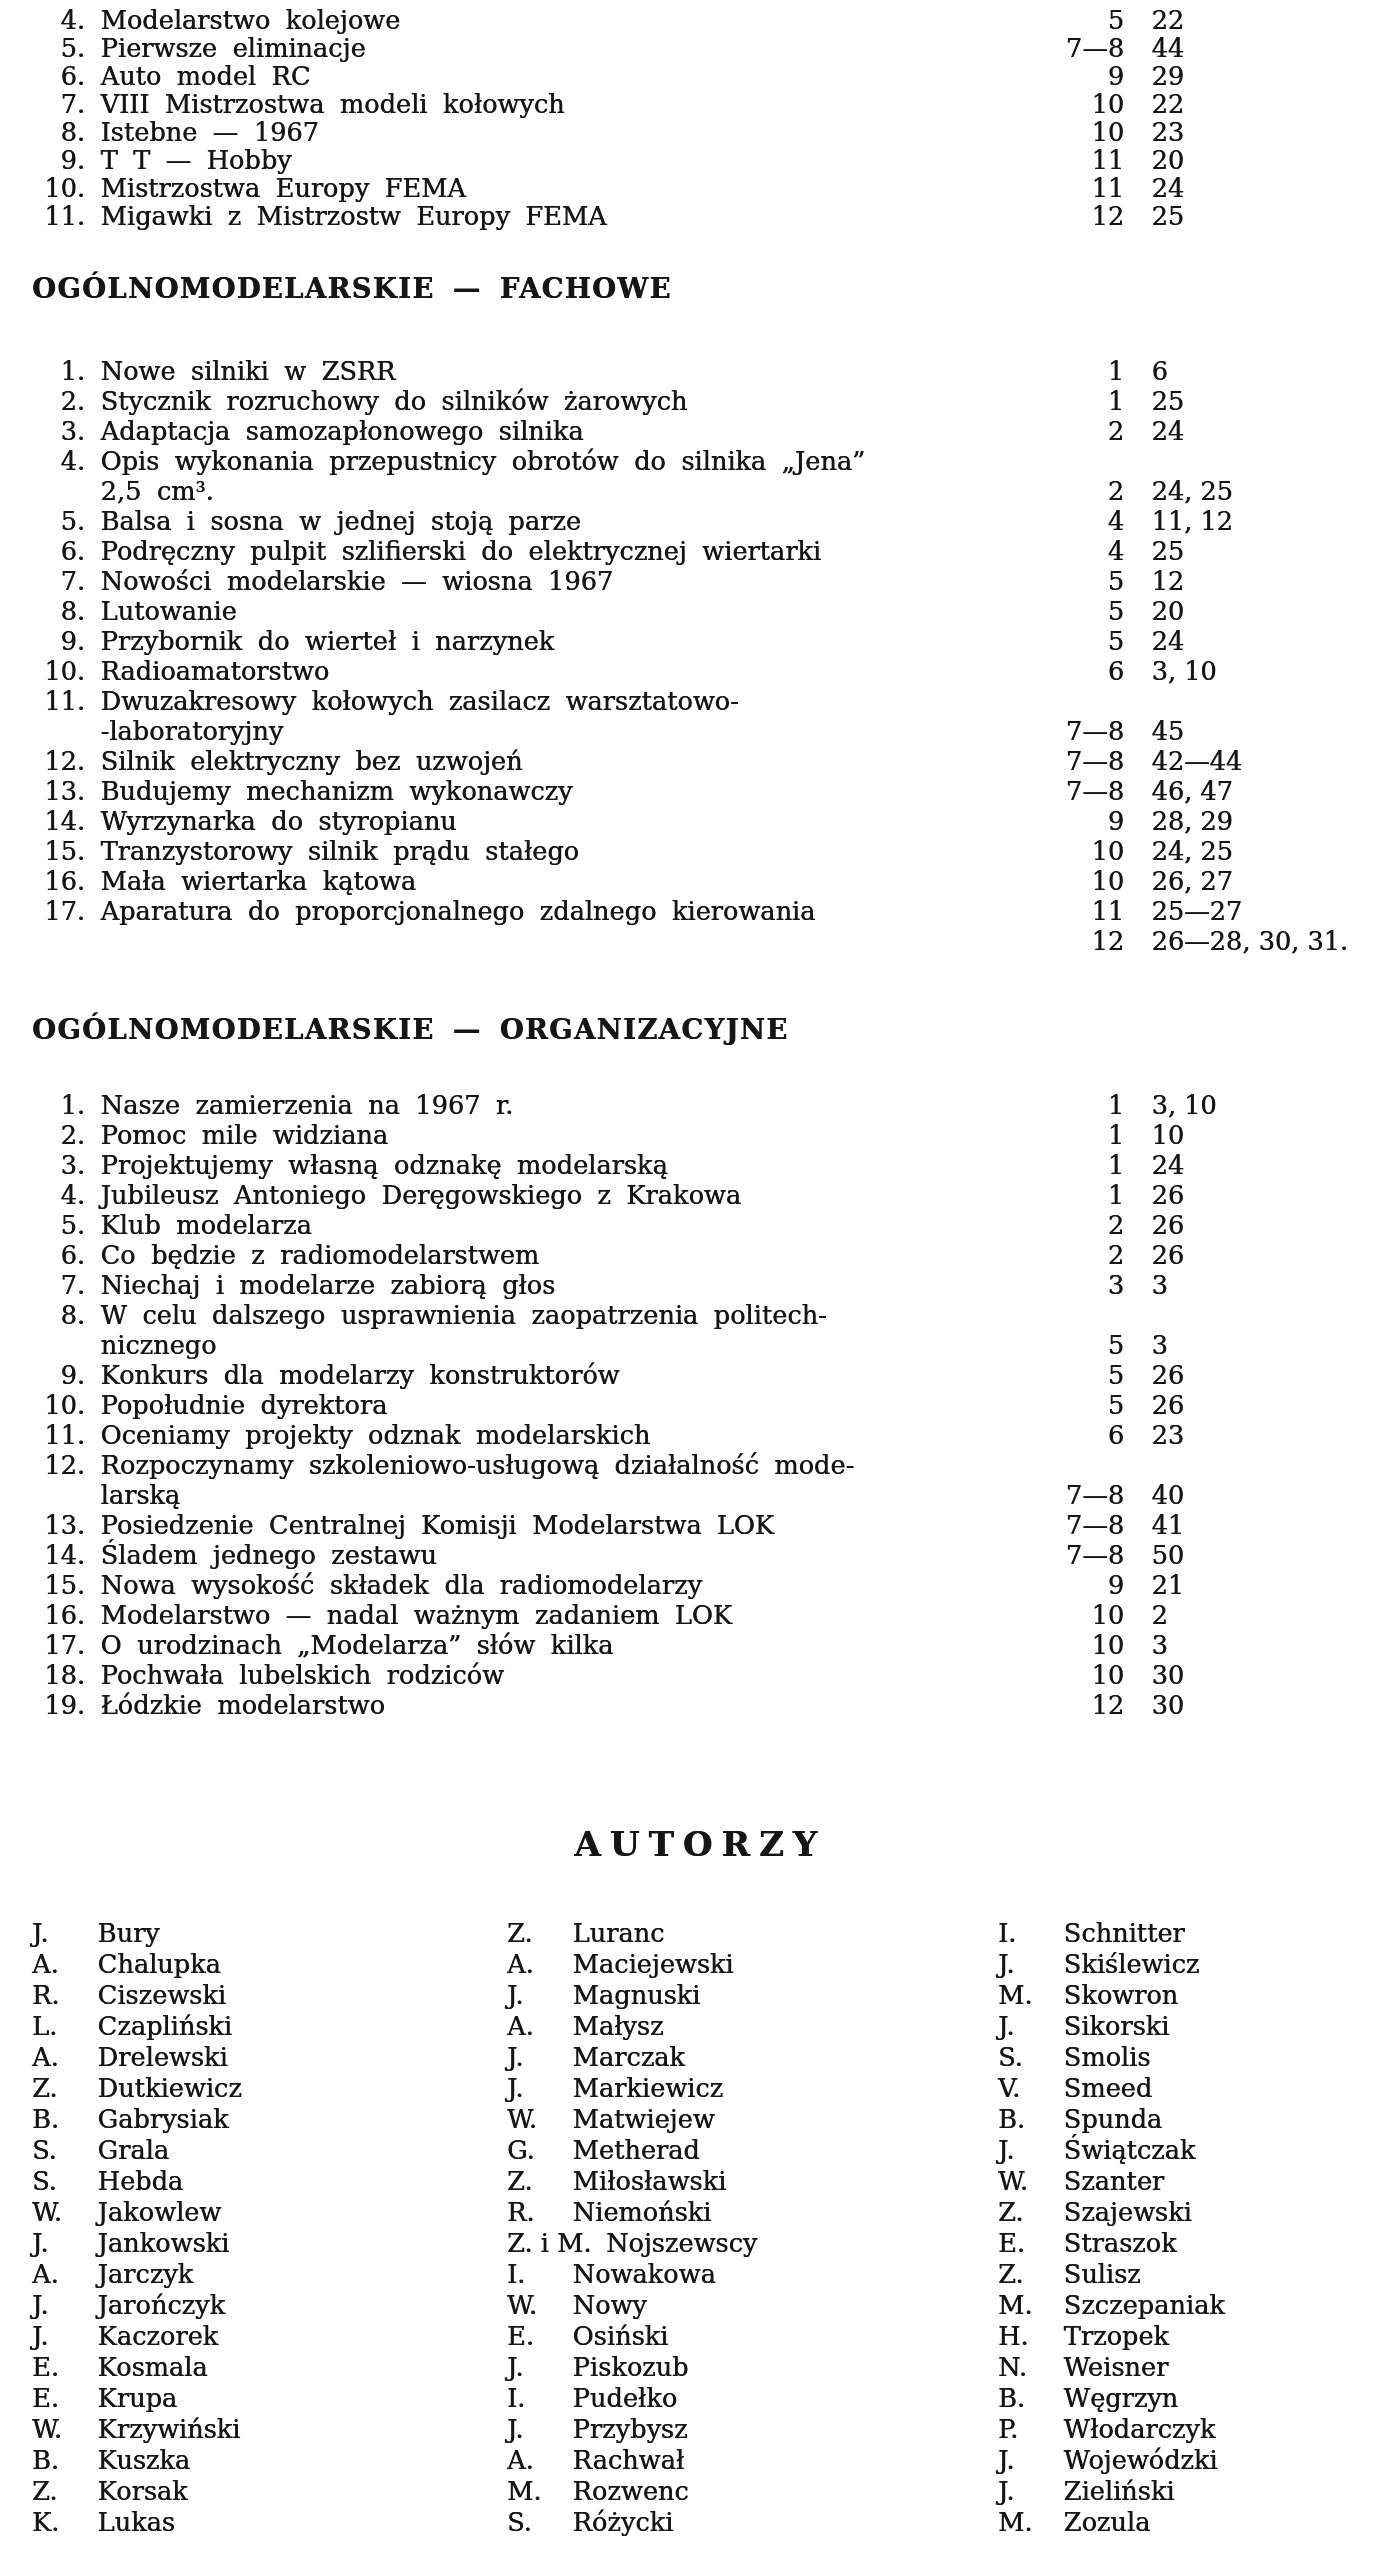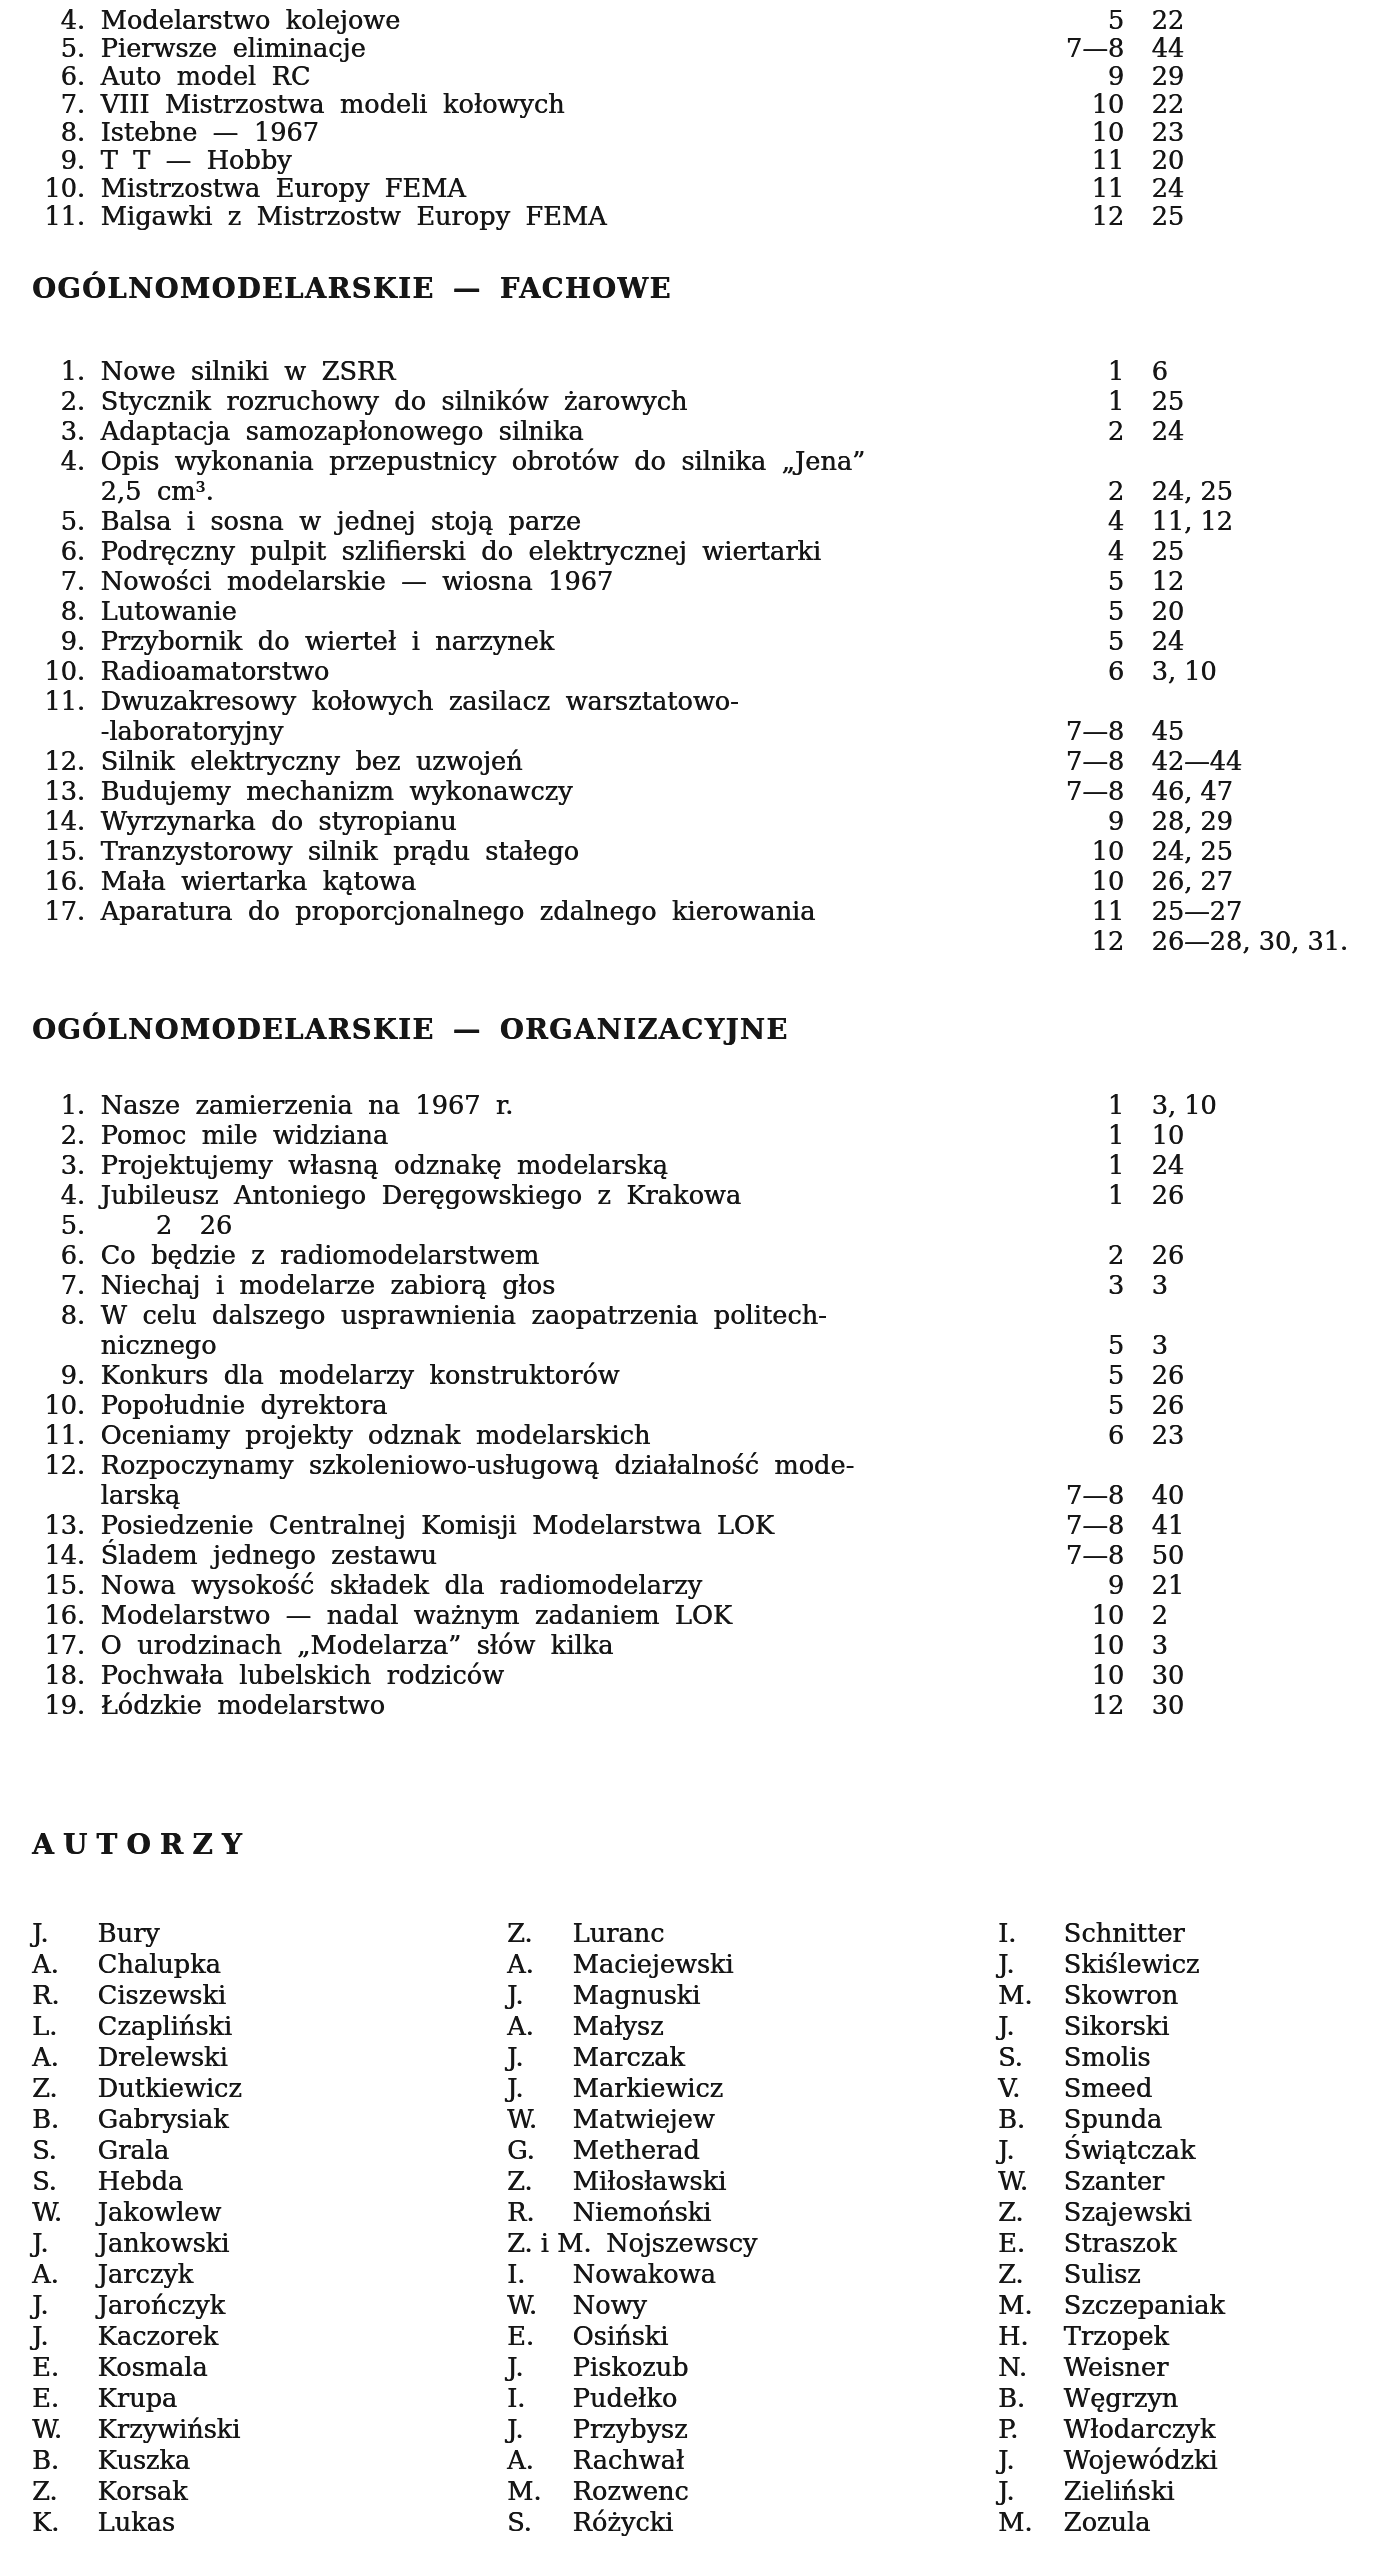--- a/index.html
+++ b/index.html
@@ -19,21 +19,21 @@
   .toc-issue{flex:none;width:87px;text-align:right;white-space:nowrap;}
   .toc-pages{flex:none;width:217px;margin-left:27.4px;white-space:nowrap;}
   .sec-header{
     margin:42px 0 0 0;font-size:27.4px;font-weight:bold;text-align:left;
     letter-spacing:1.4px;word-spacing:7.3px;line-height:33px;
   }
   .sec2 .sec-header{margin-top:57px;}
   .sec1 .toc-list{margin-top:51px;}
   .sec2 .toc-list{margin-top:44px;}
   .authors-header{
-    margin:108px 0 0 0;font-size:28px;font-weight:bold;text-align:left;
+    margin:108px 0 0 0;font-size:34px;font-weight:bold;text-align:center;
     letter-spacing:9.1px;line-height:33px;
   }
   .authors-grid{
     margin-top:57px;display:grid;grid-template-columns:475px 491px auto;
   }
   .author-row{display:flex;align-items:baseline;height:31px;font-size:25.6px;line-height:31px;}
   .author-ini{flex:none;min-width:51px;white-space:nowrap;}
   .author-sur{margin-left:14.6px;white-space:nowrap;text-align:right;}
 </style>
 </head>
@@ -242,20 +242,21 @@
           <span class="toc-pages">24</span>
         </div>
         <div class="toc-row">
           <span class="toc-num">4.</span>
           <span class="toc-title">Jubileusz Antoniego Deręgowskiego z Krakowa</span>
           <span class="toc-issue">1</span>
           <span class="toc-pages">26</span>
         </div>
         <div class="toc-row">
           <span class="toc-num">5.</span>
+          <span class="toc-title">Klub modelarza</span>
           <span class="toc-issue">2</span>
           <span class="toc-pages">26</span>
         </div>
         <div class="toc-row">
           <span class="toc-num">6.</span>
           <span class="toc-title">Co będzie z radiomodelarstwem</span>
           <span class="toc-issue">2</span>
           <span class="toc-pages">26</span>
         </div>
         <div class="toc-row">

